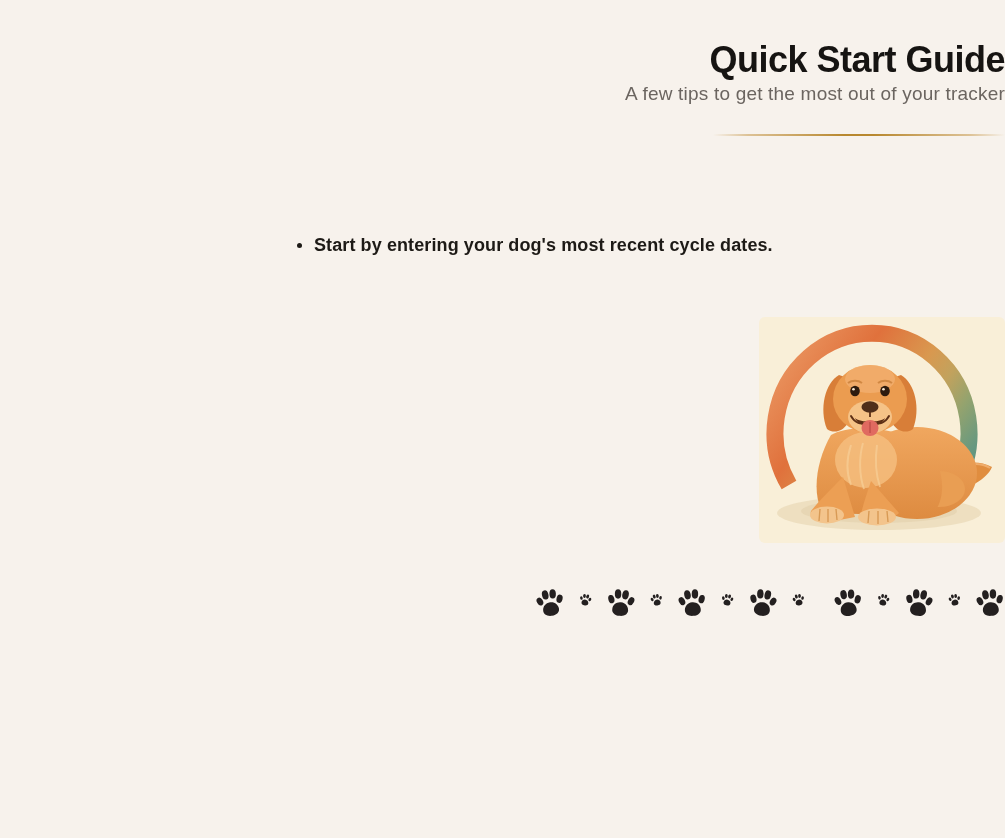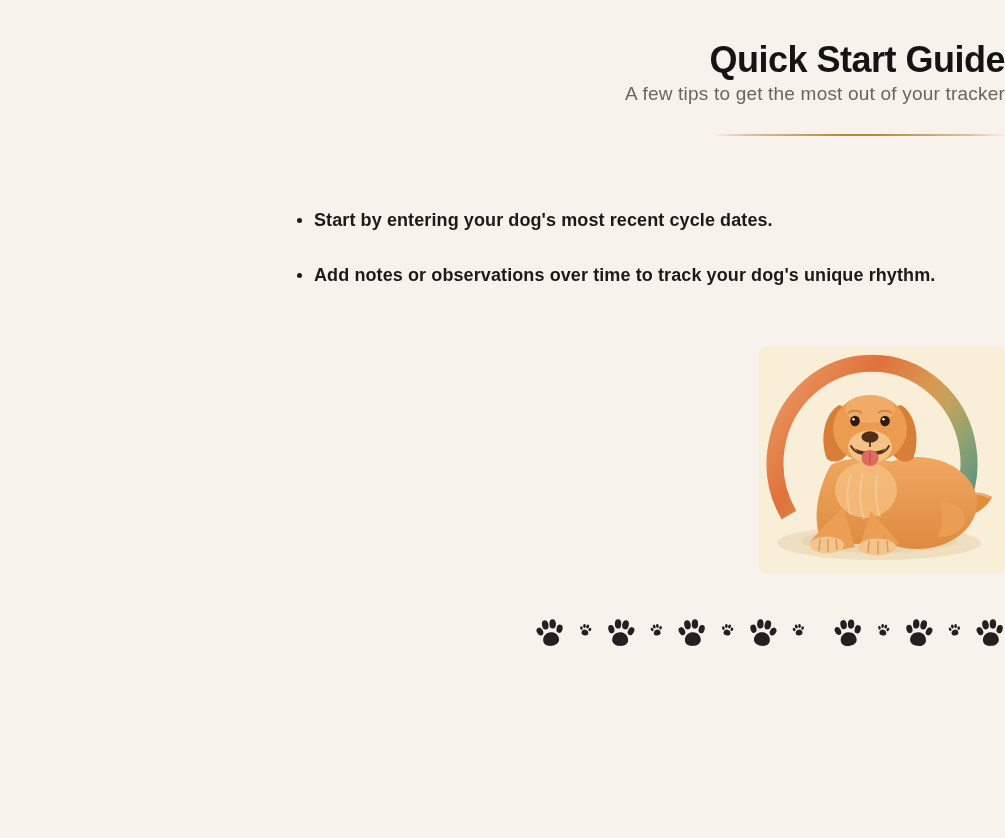--- a/index.html
+++ b/index.html
@@ -35,21 +35,21 @@
     width: 292px; height: 2px;
     border-radius: 2px;
     background: linear-gradient(90deg,
       rgba(199,154,78,0) 0%,
       rgba(199,154,78,0.55) 12%,
       #b8882f 45%, #b8882f 55%,
       rgba(199,154,78,0.55) 88%,
       rgba(199,154,78,0) 100%);
   }
   .tips {
-    margin-top: 71px;
+    margin-top: 96px;
     width: 712px;
     list-style: none;
   }
   .tips li {
     position: relative;
     padding-left: 21px;
     font-size: 18px;
     font-weight: 700;
     color: #1d1a16;
     line-height: 27px;
@@ -102,21 +102,20 @@
 <div class="page">
 
   <h1 class="title">Quick Start Guide</h1>
 
   <div class="subtitle">A few tips to get the most out of your tracker</div>
 
   <div class="divider"></div>
 
   <ul class="tips">
     <li>Start by entering your dog's most recent cycle dates.</li>
-    <li>Add notes or observations over time to track your dog's unique rhythm.</li>
   </ul>
 
   <div class="illustration-wrap">
     <svg viewBox="0 0 246 226" width="246" height="226">
       <defs>
         <linearGradient id="archGrad" gradientUnits="userSpaceOnUse" x1="20" y1="40" x2="215" y2="180">
           <stop offset="0" stop-color="#ea9560"></stop>
           <stop offset="0.28" stop-color="#e0713c"></stop>
           <stop offset="0.50" stop-color="#d9984f"></stop>
           <stop offset="0.62" stop-color="#c2a25d"></stop>

